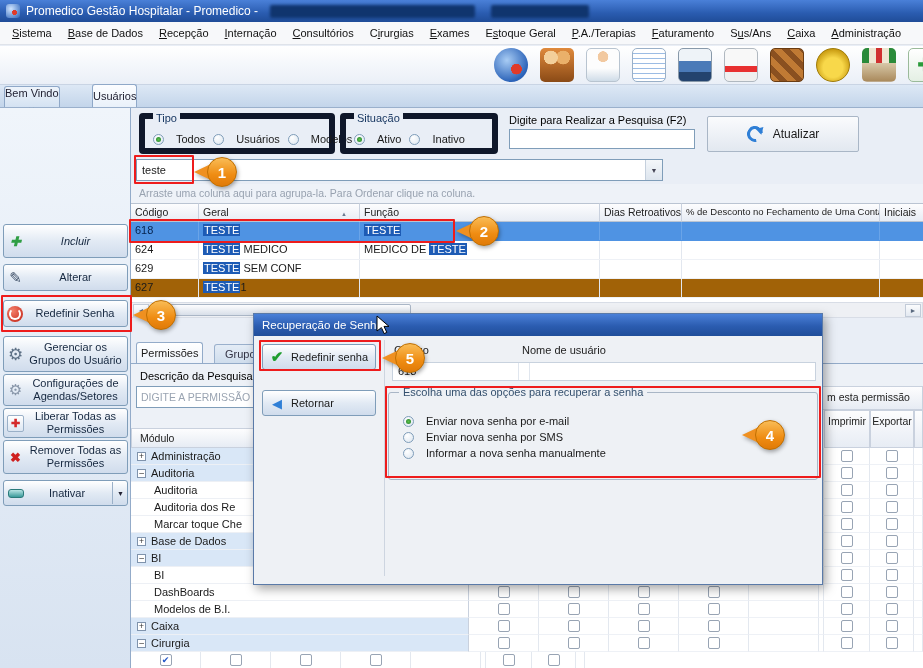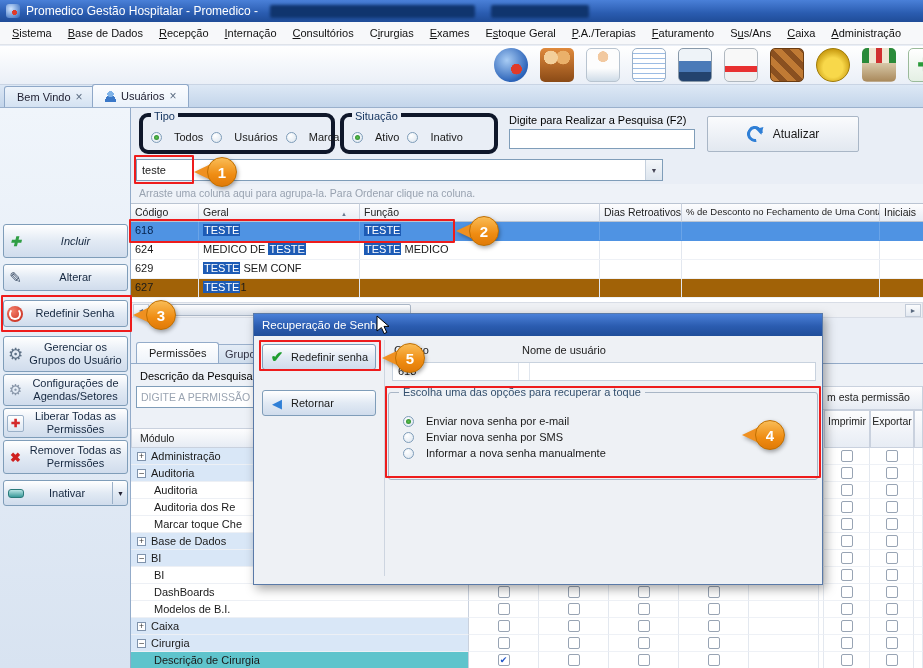--- a/index.html
+++ b/index.html
@@ -48,22 +48,22 @@
     linear-gradient(90deg,#2a8a3a 0 20%,#efe6d2 20% 40%,#d03030 40% 60%,#efe6d2 60% 80%,#2a8a3a 80%) no-repeat 0 0 / 100% 45%,
     linear-gradient(#d8c8a8,#a8885a) no-repeat 0 100% / 100% 55%; }
   .pharmacy-icon { border:1px solid #9aba9a; background:linear-gradient(#ffffff,#e4efe4); position:relative; }
   .pharmacy-icon::after { content:"✚"; position:absolute; inset:0; display:flex; align-items:center;
     justify-content:center; color:#2a9a3a; font-size:18px; font-weight:bold; }
 
   
   .tabbar { position:absolute; top:85px; left:0; right:0; height:23px;
     background:linear-gradient(#dde8f5,#c3d5ea); border-bottom:1px solid #9ab0cc; }
   .tab { position:absolute; bottom:0; height:21px; border:1px solid #8fa8c8; border-bottom:none;
-    border-radius:3px 3px 0 0; display:flex; align-items:center; gap:5px; padding:0 12px;
-    background:linear-gradient(#eef4fb,#d4e2f2); color:#223; cursor:default; }
+    border-radius:3px 3px 0 0; display:flex; align-items:center; gap:5px; padding:0 0;
+    background:linear-gradient(#eef4fb,#d4e2f2); color:#223; cursor:default;flex-direction:column; }
   .tab.active { background:linear-gradient(#fcfdff,#e9f1fa); height:23px; }
   .tab1 { left:4px; } .tab2 { left:92px; }
   .tab-close::before { content:"×"; font-size:12px; color:#5a6b80; }
   .tab-user-icon { width:11px; height:11px;
     background:radial-gradient(circle at 50% 28%, #7fb3e8 32%, rgba(0,0,0,0) 33%),
                radial-gradient(circle at 50% 92%, #3a78c8 48%, rgba(0,0,0,0) 49%); }
 
   
   .sidebar { position:absolute; top:108px; left:0; width:131px; bottom:0;
     background:linear-gradient(180deg,#f0f5fb,#d8e3f1); border-right:1px solid #93abc9; }
@@ -82,21 +82,21 @@
   .wrench-icon::before { content:"⚙"; color:#8795a8; font-size:15px; }
   .grant-permissions-icon { background:linear-gradient(#fff,#dce6f2); border:1px solid #9ab0c8; border-radius:2px; }
   .grant-permissions-icon::before { content:"✚"; color:#d42a2a; font-size:11px; font-weight:bold; }
   .remove-permissions-icon::before { content:"✖"; color:#cf2020; font-size:13px; font-weight:bold; }
   .inactivate-icon::before { content:""; width:14px; height:7px; border-radius:3px;
     background:linear-gradient(#b8e4e4,#3a9a9a); border:1px solid #2a7a7a; }
   .split-arrow { border-left:1px solid #9ab0c8; align-self:stretch; display:flex; align-items:center; padding-left:4px; margin-left:2px; }
   .split-arrow::before { content:"▼"; font-size:7px; color:#223; }
 
   
-  .groupbox { position:absolute; border:4px solid #0f172a; border-radius:9px; }
+  .groupbox { position:absolute; border:6px solid #0f172a; border-radius:4px; }
   .gb-legend { position:absolute; top:-7px; left:8px; background:#e9eef6; padding:0 3px; color:#13335e; }
   #gb-tipo { left:139px; top:113px; width:196px; height:41px; }
   #gb-situacao { left:340px; top:113px; width:158px; height:41px; }
   .radio-row { position:absolute; left:8px; right:2px; top:14px; display:flex; align-items:center; gap:8px; }
   .radio-opt { display:flex; align-items:center; gap:12px; white-space:nowrap; cursor:default; }
   .radio { width:11px; height:11px; min-width:11px; border-radius:50%; border:1px solid #7f9db9;
     background:radial-gradient(circle at 35% 30%, #fff, #dbe5ef); position:relative; }
   .radio.sel::after { content:""; position:absolute; inset:2px; border-radius:50%;
     background:radial-gradient(#5ec24a,#1d7a2a); }
   .lbl { position:absolute; color:#000; }
@@ -142,21 +142,21 @@
     background:#eef0f4; border:1px solid #d8dde6; display:flex; align-items:center; padding:0 1px; }
   .scr-btn { width:16px; height:13px; display:flex; align-items:center; justify-content:center;
     background:linear-gradient(#fbfcfd,#e3e9f1); border:1px solid #c2cbd8; }
   .scr-left::before { content:"◄"; font-size:7px; color:#5a6a80; }
   .scr-right::before { content:"►"; font-size:7px; color:#5a6a80; }
   .scr-thumb { margin-left:2px; width:260px; height:12px; border-radius:2px;
     background:linear-gradient(#fdfdfe,#d8dfe9); border:1px solid #aab6c6; }
   .scr-right { margin-left:auto; }
 
   
-  #perm-tab-active { position:absolute; left:136px; top:342px; height:21px; padding:0 12px; z-index:2;
+  #perm-tab-active { position:absolute; left:136px; top:342px; height:21px; padding:0 4px; z-index:2;
     background:linear-gradient(#ffffff,#eef3fa); border:1px solid #93abc9; border-bottom:none;
     border-radius:3px 3px 0 0; line-height:21px; }
   #perm-tab-2 { position:absolute; left:214px; top:344px; height:19px; padding:0 10px;
     background:linear-gradient(#e4ecf6,#cfdded); border:1px solid #9ab0cc; border-bottom:none;
     border-radius:3px 3px 0 0; line-height:19px; color:#334; }
   #perm-panel { position:absolute; left:131px; top:363px; width:792px; height:305px;
     background:#edf1f7; border-top:1px solid #93abc9; }
   #perm-search-label { left:140px; top:370px; }
   #perm-search { position:absolute; left:136px; top:386px; width:420px; height:22px;
     border:1px solid #7f9db9; background:#fff; color:#9aa4b2; font:inherit; font-size:10.5px; padding:0 4px; }
@@ -324,21 +324,21 @@
         <label class="radio-opt">
           <span class="radio sel"></span>
           <span class="radio-label">Todos</span>
         </label>
         <label class="radio-opt">
           <span class="radio"></span>
           <span class="radio-label">Usuários</span>
         </label>
         <label class="radio-opt">
           <span class="radio"></span>
-          <span class="radio-label">Marcar</span>
+          <span class="radio-label">Modelos</span>
         </label>
       </div>
   </div>
   <div class="groupbox" id="gb-situacao">
     <span class="gb-legend">Situação</span>
     <div class="radio-row" id="situacao-radios">
         <label class="radio-opt">
           <span class="radio sel"></span>
           <span class="radio-label">Ativo</span>
         </label>
@@ -376,22 +376,22 @@
         <div class="ug-row selected">
           <span class="ug-cell">618</span>
           <span class="ug-cell"><span class="hl">TESTE</span></span>
           <span class="ug-cell"><span class="hl">TESTE</span></span>
           <span class="ug-cell"></span>
           <span class="ug-cell"></span>
           <span class="ug-cell"></span>
         </div>
         <div class="ug-row">
           <span class="ug-cell">624</span>
+          <span class="ug-cell"><span class="hl">TESTE</span> MEDICO</span>
           <span class="ug-cell">MEDICO DE <span class="hl">TESTE</span></span>
-          <span class="ug-cell"><span class="hl">TESTE</span> MEDICO</span>
           <span class="ug-cell"></span>
           <span class="ug-cell"></span>
           <span class="ug-cell"></span>
         </div>
         <div class="ug-row">
           <span class="ug-cell">629</span>
           <span class="ug-cell"><span class="hl">TESTE</span> SEM CONF</span>
           <span class="ug-cell"></span>
           <span class="ug-cell"></span>
           <span class="ug-cell"></span>
@@ -745,24 +745,20 @@
         <div class="tr-cbcell" style="width: 5px; min-width: 5px;"></div>
         <div class="tr-cbcell" style="width: 46px; min-width: 46px;">
           <span class="cb"></span>
         </div>
         <div class="tr-cbcell" style="width: 44px; min-width: 44px;">
           <span class="cb"></span>
         </div>
         <div class="tr-cbcell" style="width: 9px; min-width: 9px;"></div>
       </div>
       <div class="tree-row selected">
-        <div class="tr-module">
-          <span class="indent"></span>
-          <span class="tr-label">Descrição de Cirurgia</span>
-        </div>
         <div class="tr-cbcell" style="width: 70px; min-width: 70px;">
           <span class="cb checked"></span>
         </div>
         <div class="tr-cbcell" style="width: 70px; min-width: 70px;">
           <span class="cb"></span>
         </div>
         <div class="tr-cbcell" style="width: 70px; min-width: 70px;">
           <span class="cb"></span>
         </div>
         <div class="tr-cbcell" style="width: 70px; min-width: 70px;">
@@ -791,21 +787,21 @@
       <span>Retornar</span>
     </div>
     <div class="modal-sep"></div>
     <span class="modal-lbl" id="lbl-codigo">Código</span>
     <span class="modal-lbl" id="lbl-nome">Nome de usuário</span>
     <div id="modal-vals">
       <span class="mv-cell">618</span>
       <span class="mv-cell"></span>
     </div>
     <div id="recover-group">
-      <span id="recover-legend">Escolha uma das opções para recuperar a toque</span>
+      <span id="recover-legend">Escolha uma das opções para recuperar a senha</span>
       <div id="modal-radios">
           <label class="radio-opt">
             <span class="radio sel"></span>
             <span class="radio-label">Enviar nova senha por e-mail</span>
           </label>
           <label class="radio-opt">
             <span class="radio"></span>
             <span class="radio-label">Enviar nova senha por SMS</span>
           </label>
           <label class="radio-opt">

